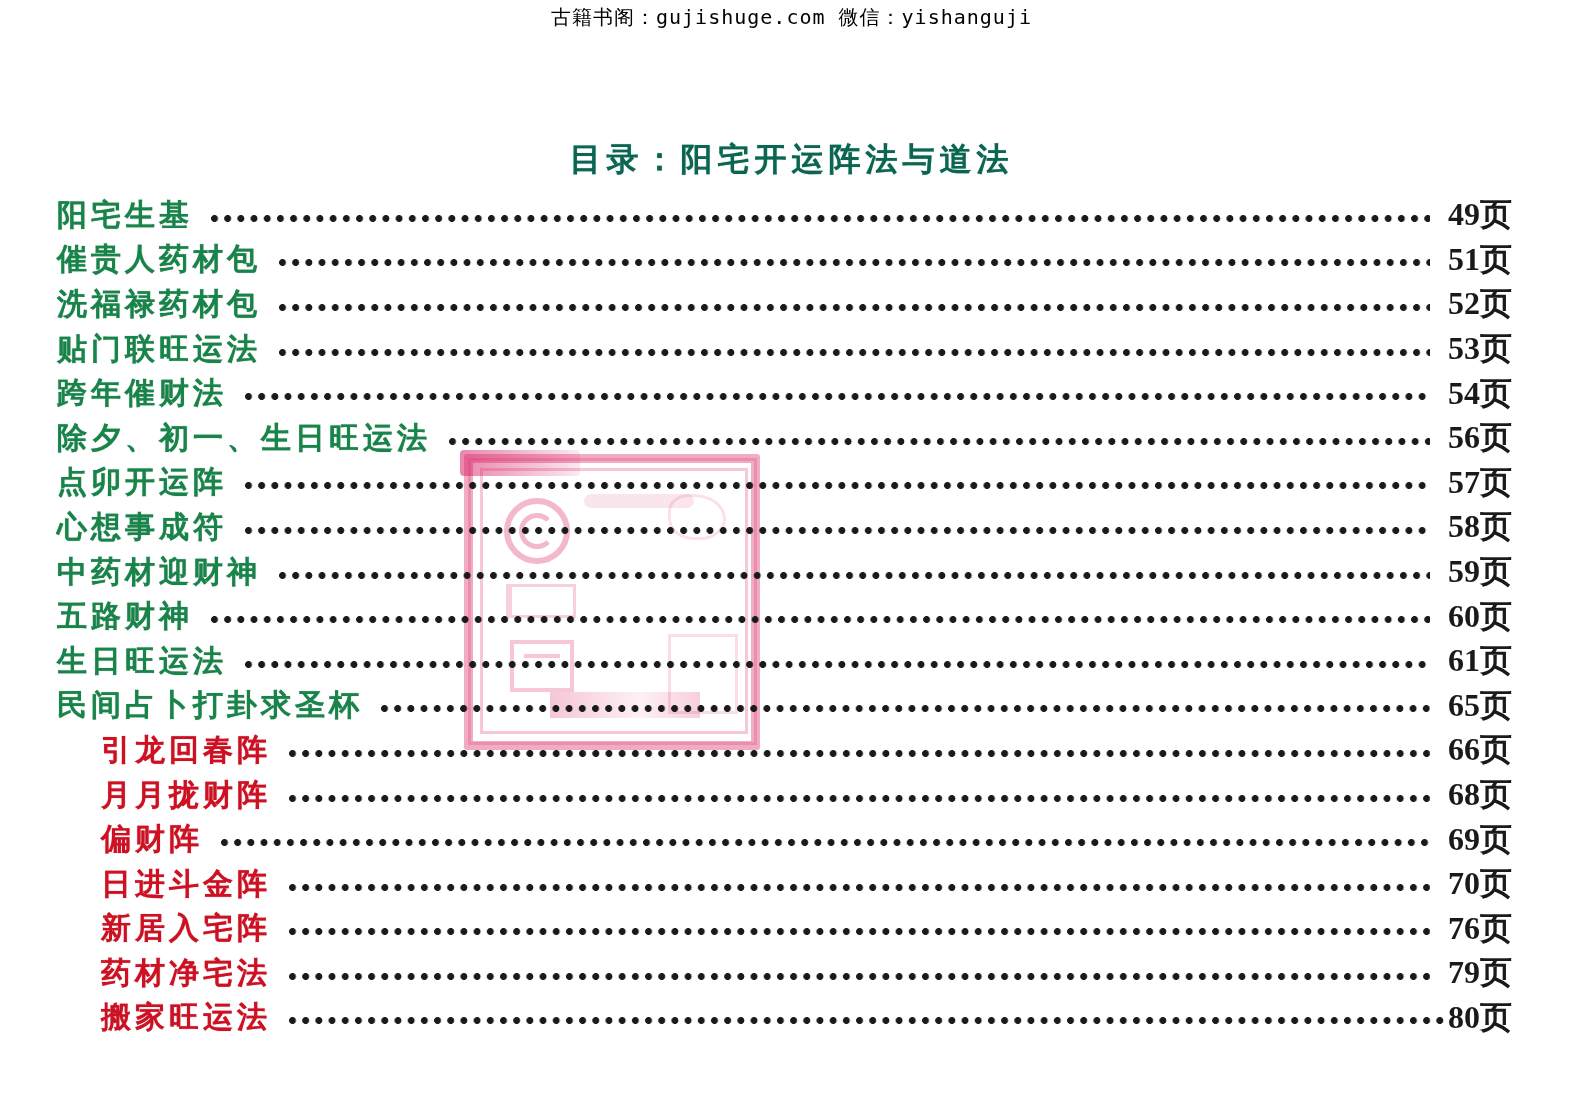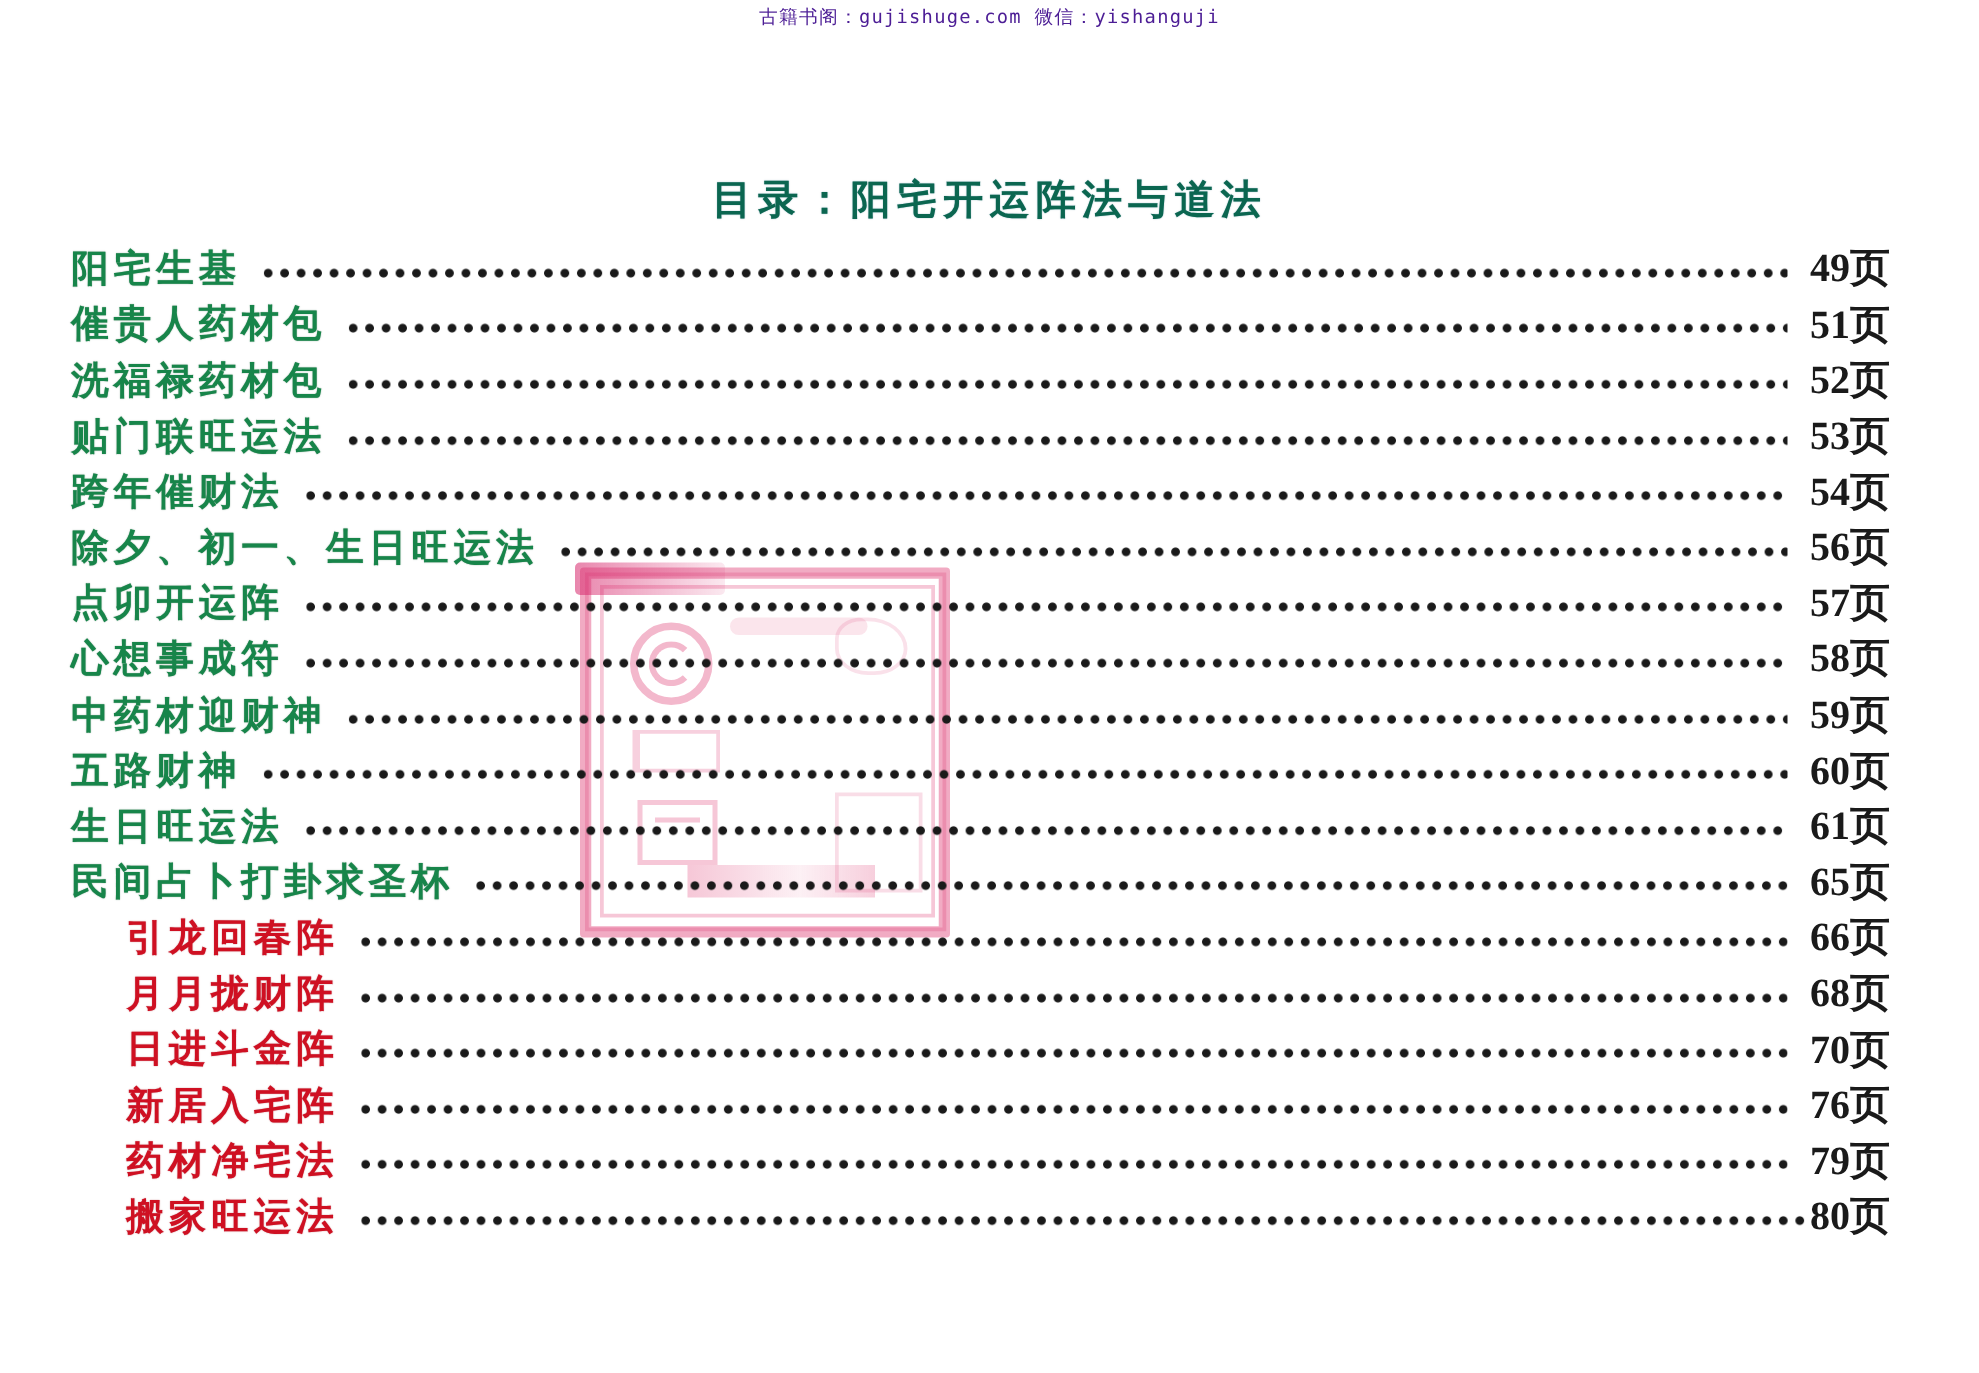--- a/index.html
+++ b/index.html
@@ -15,23 +15,23 @@
     background: #ffffff;
     overflow: hidden;
     font-family: "Liberation Serif", "DejaVu Serif", serif;
     position: relative;
   }
   .watermark {
     position: absolute;
     top: 4px; left: 0; right: 0;
     text-align: center;
     font-family: "DejaVu Sans Mono", monospace;
-    font-size: 15px;
+    font-size: 20px;
     letter-spacing: 1px;
-    color: #4c1d95;
+    color: #000000;
   }
   .page-title {
     position: absolute;
     top: 138px; left: 0; right: 0;
     text-align: center;
     font-size: 32px;
     font-weight: bold;
     letter-spacing: 5px;
     color: var(--title);
     text-shadow: 0 0 1px rgba(10, 90, 110, 0.55);
@@ -251,20 +251,25 @@
       <span class="label red">引龙回春阵</span>
       <span class="leader"></span>
       <span class="page">66页</span>
     </div>
     <div class="toc-row">
       <span class="label red">月月拢财阵</span>
       <span class="leader"></span>
       <span class="page">68页</span>
     </div>
     <div class="toc-row">
+      <span class="label red">偏财阵</span>
+      <span class="leader"></span>
+      <span class="page">69页</span>
+    </div>
+    <div class="toc-row">
       <span class="label red">日进斗金阵</span>
       <span class="leader"></span>
       <span class="page">70页</span>
     </div>
     <div class="toc-row">
       <span class="label red">新居入宅阵</span>
       <span class="leader"></span>
       <span class="page">76页</span>
     </div>
     <div class="toc-row">

